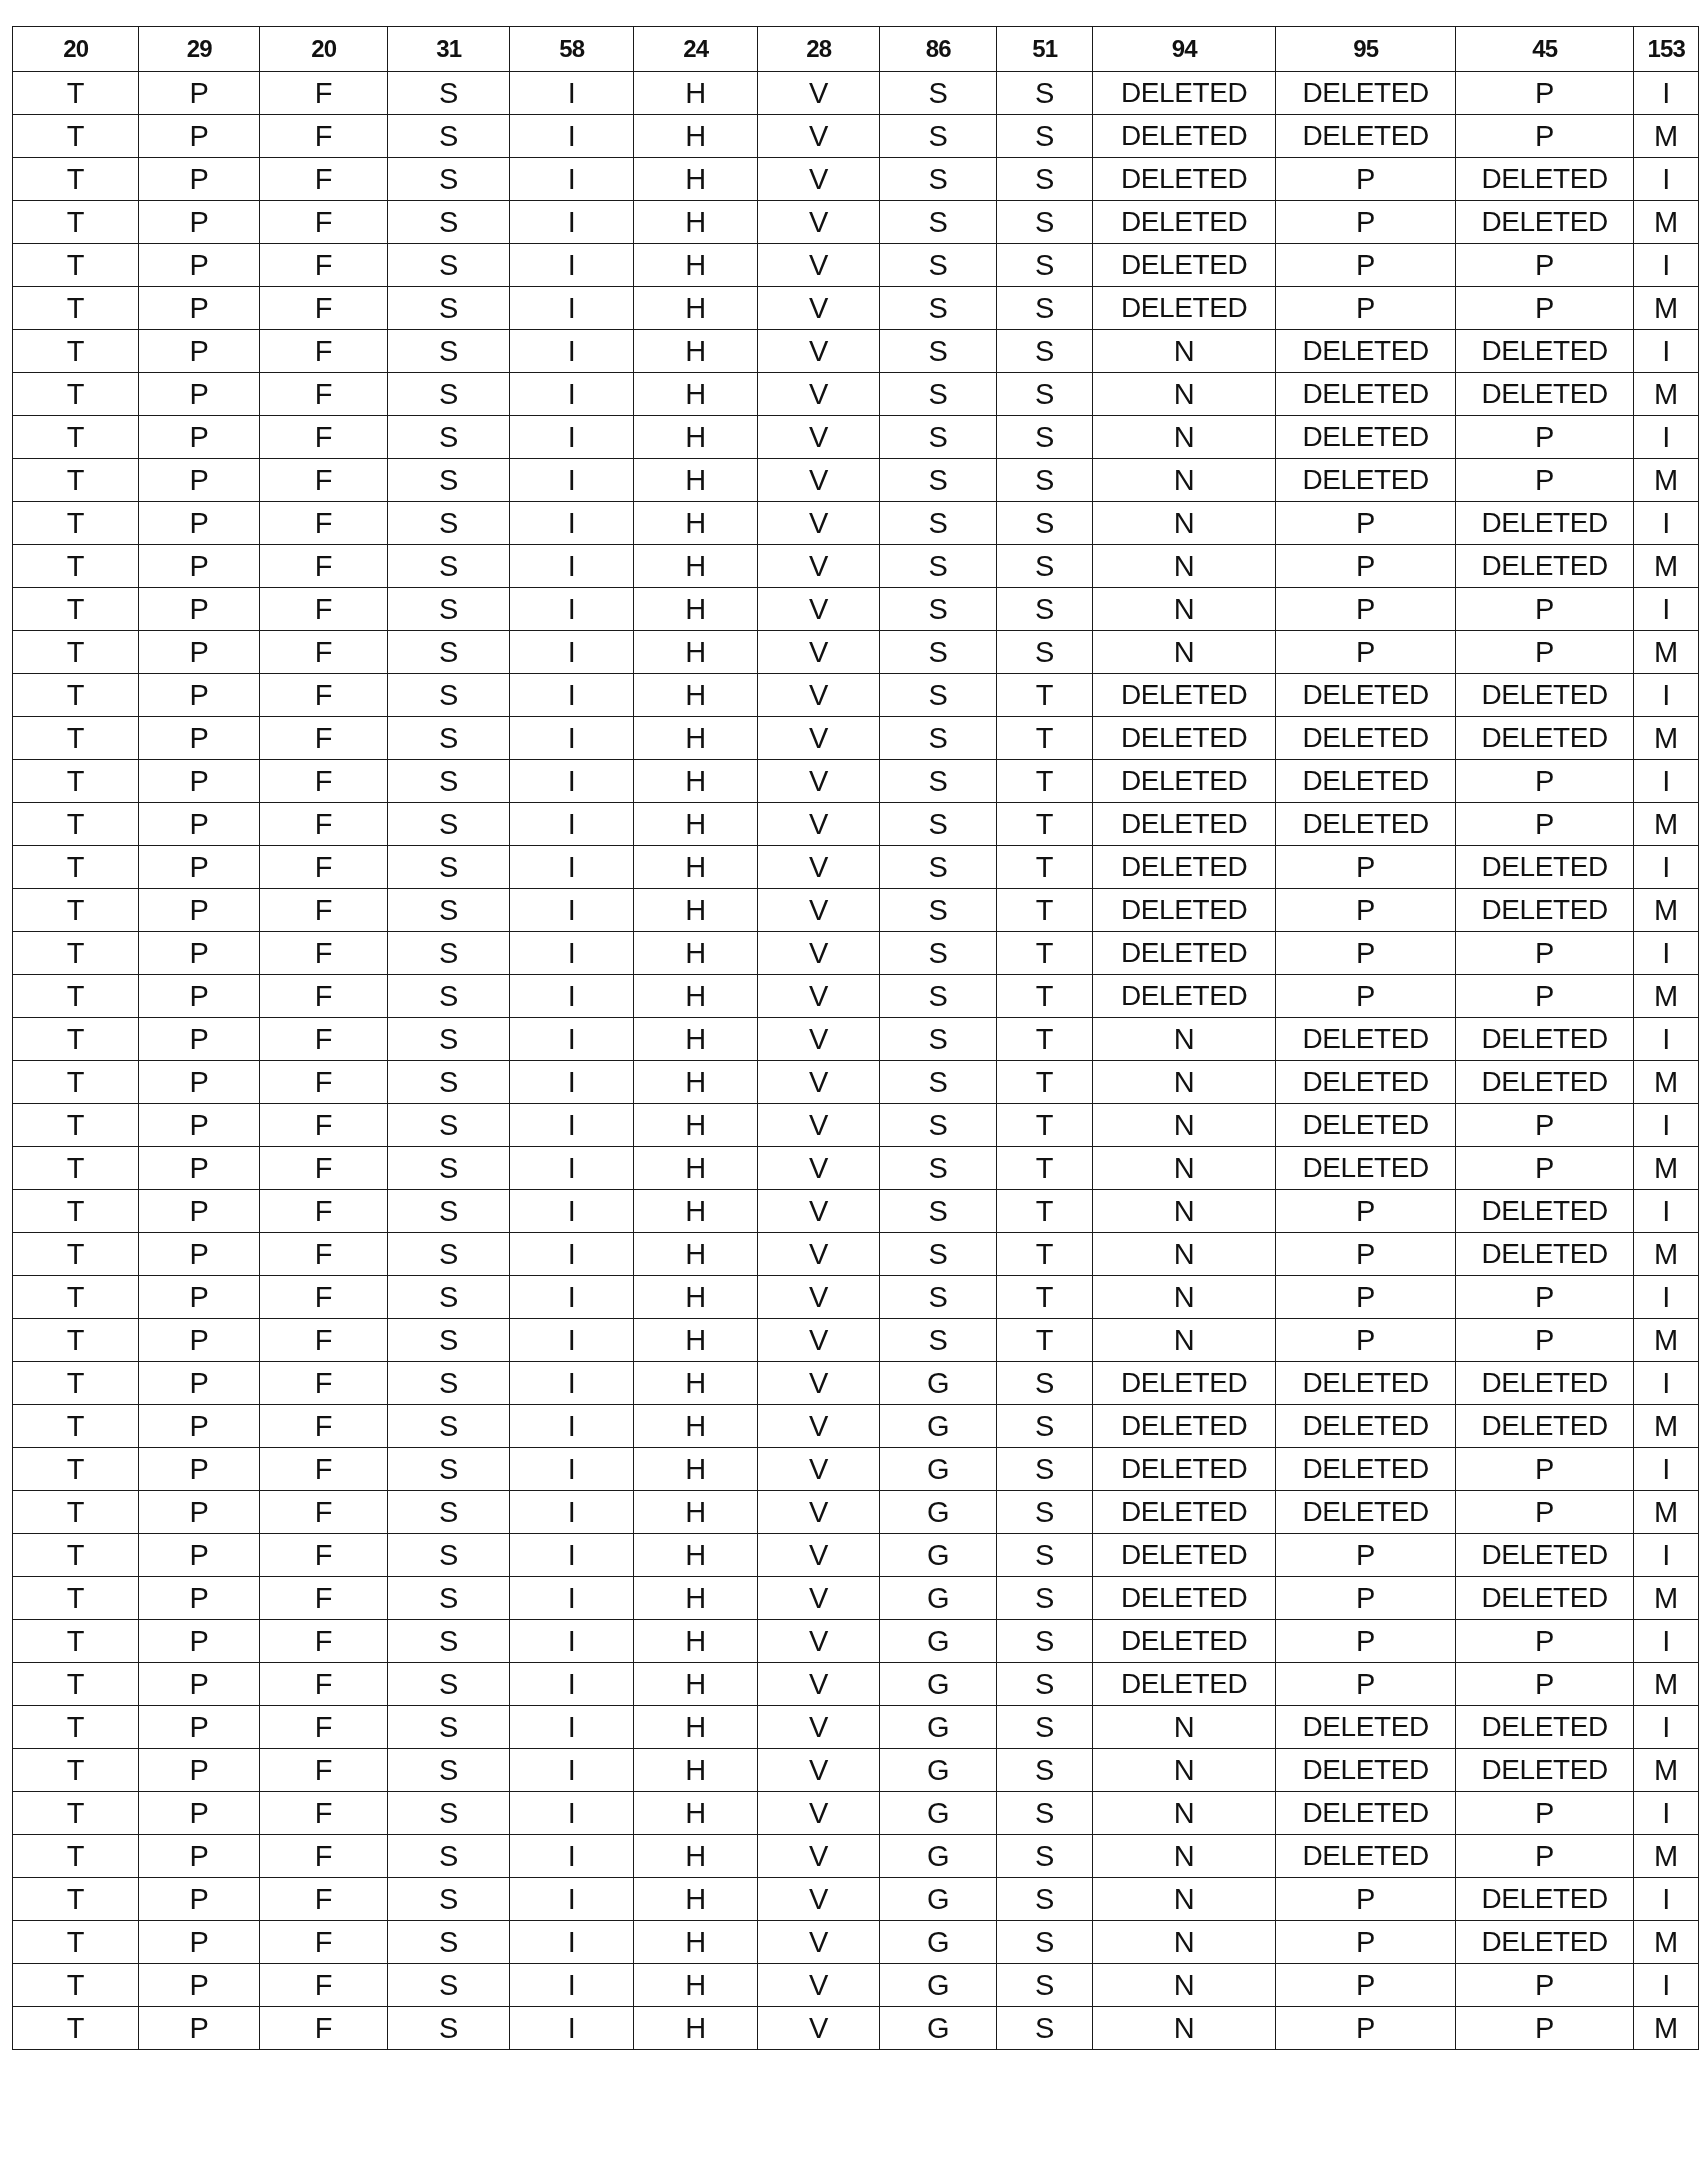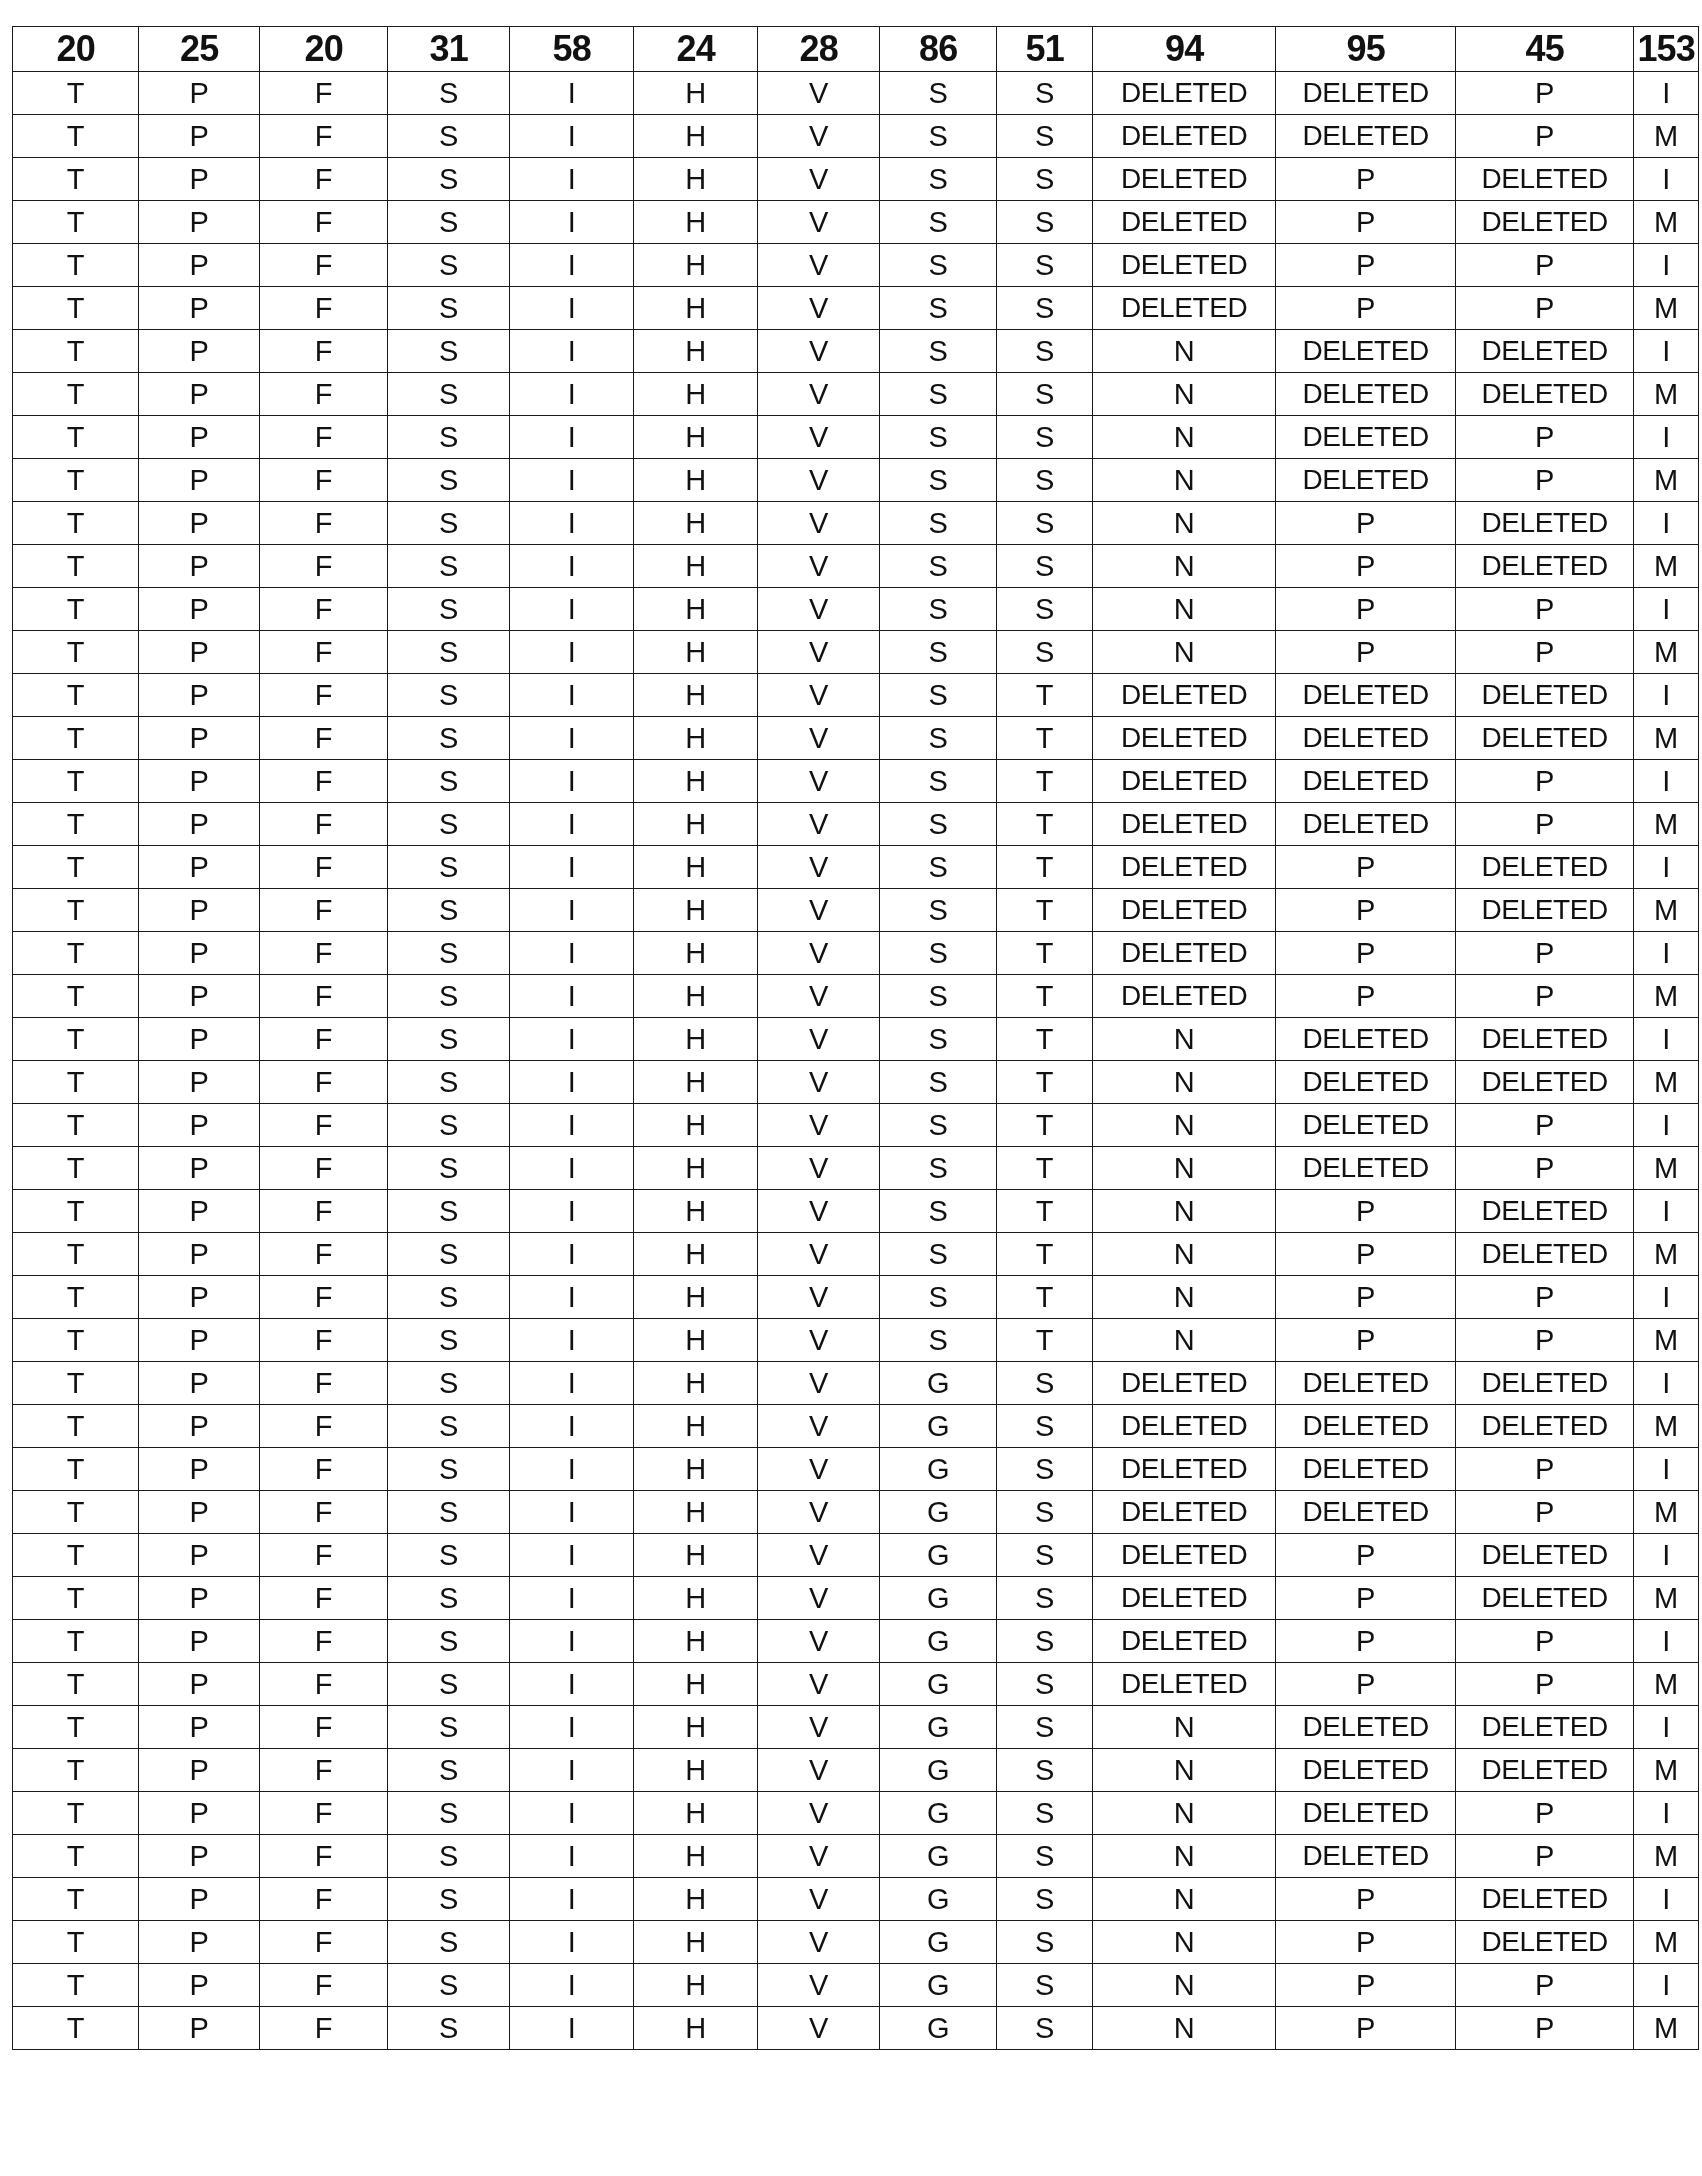--- a/index.html
+++ b/index.html
@@ -1,19 +1,19 @@
 <!DOCTYPE html>
 <html style="font-size:14px"><head>
 <meta charset="utf-8">
 <style>
   html, body { margin:0; padding:0; background:#ffffff; }
   body { width:1702px; height:2177px; position:relative; overflow:hidden; font-family:"Liberation Sans", sans-serif; color:#111; }
   table.grid { position:absolute; left:12.2px; top:26px; border-collapse:collapse; table-layout:fixed; width:1686px; }
   table.grid th, table.grid td { border:1.7px solid #1a1a1a; text-align:center; vertical-align:middle; padding:0; overflow:hidden; white-space:nowrap; }
-  table.grid th { height:44px; font-weight:bold; font-size:36px; letter-spacing:-0.9px; }
+  table.grid th { height:44px; font-weight:bold; font-size:24px; letter-spacing:-0.9px; }
   table.grid td { height:42px; font-size:29px; font-weight:normal; }
   table.grid td.del { letter-spacing:-0.4px; font-size:28px; }
 </style>
 </head>
 <body>
 
 <table class="grid">
   <colgroup>
     <col style="width:126px">
       <col style="width:121px">
@@ -25,21 +25,21 @@
       <col style="width:117px">
     <col style="width:96px">
       <col style="width:183px">
       <col style="width:180px">
       <col style="width:178px">
     <col style="width:65px">
   </colgroup>
   <thead>
     <tr id="header-row">
         <th>20</th>
-        <th>25</th>
+        <th>29</th>
         <th>20</th>
         <th>31</th>
         <th>58</th>
         <th>24</th>
         <th>28</th>
         <th>86</th>
         <th>51</th>
         <th>94</th>
         <th>95</th>
         <th>45</th>

